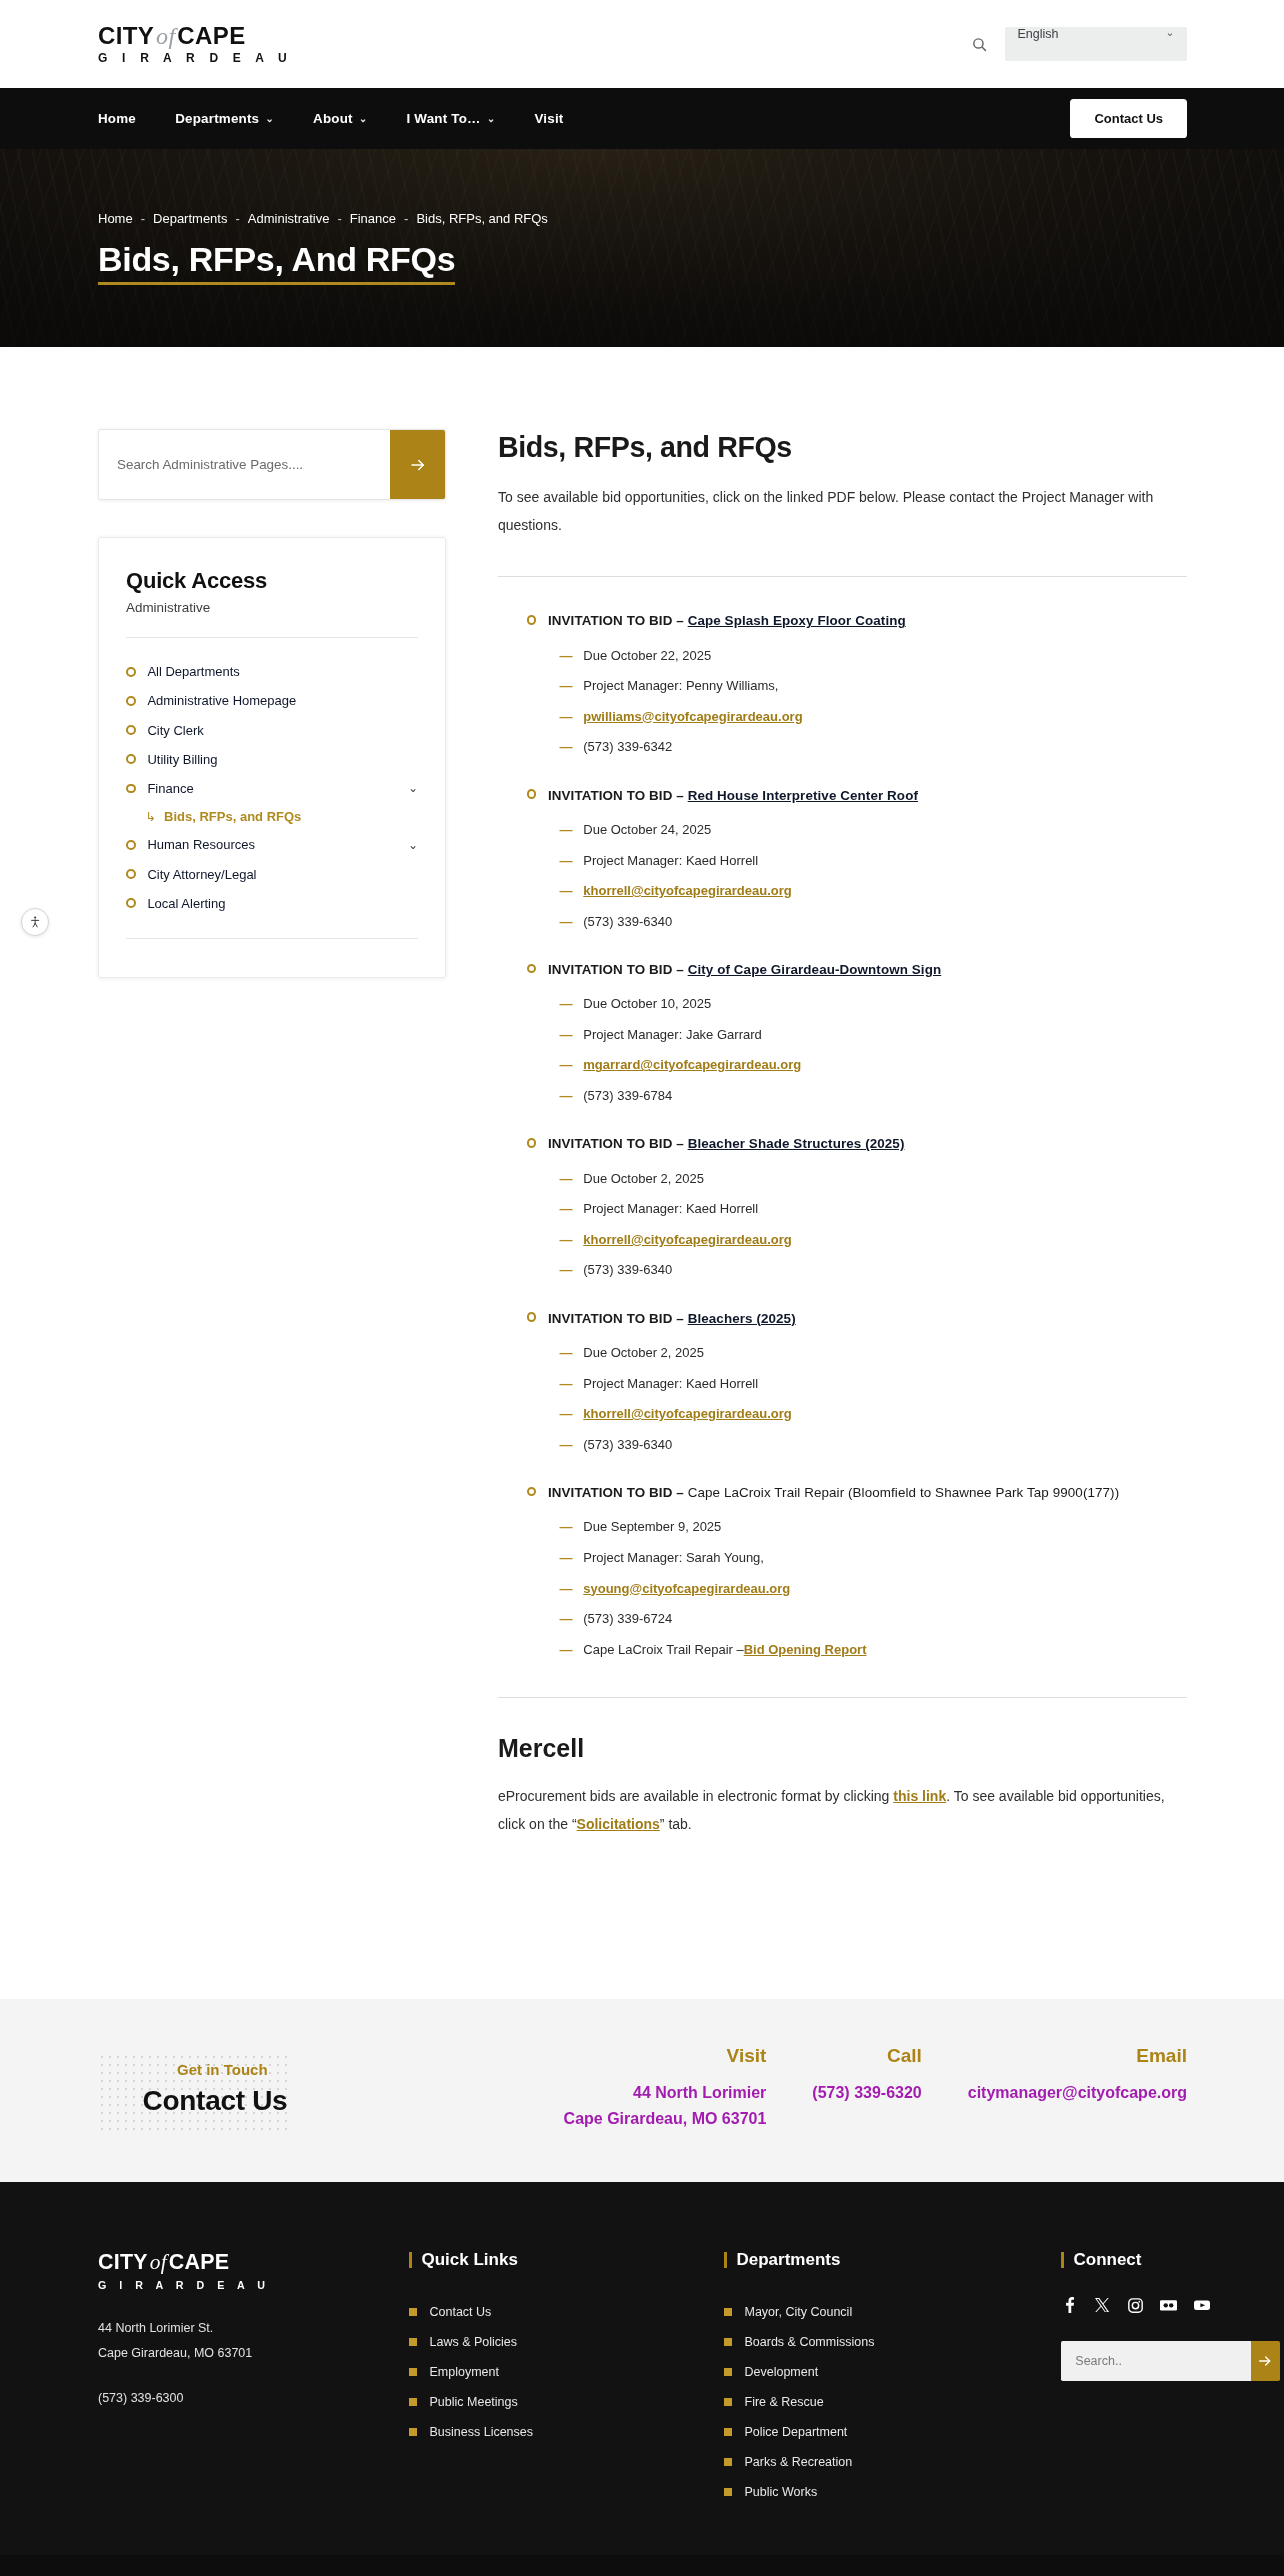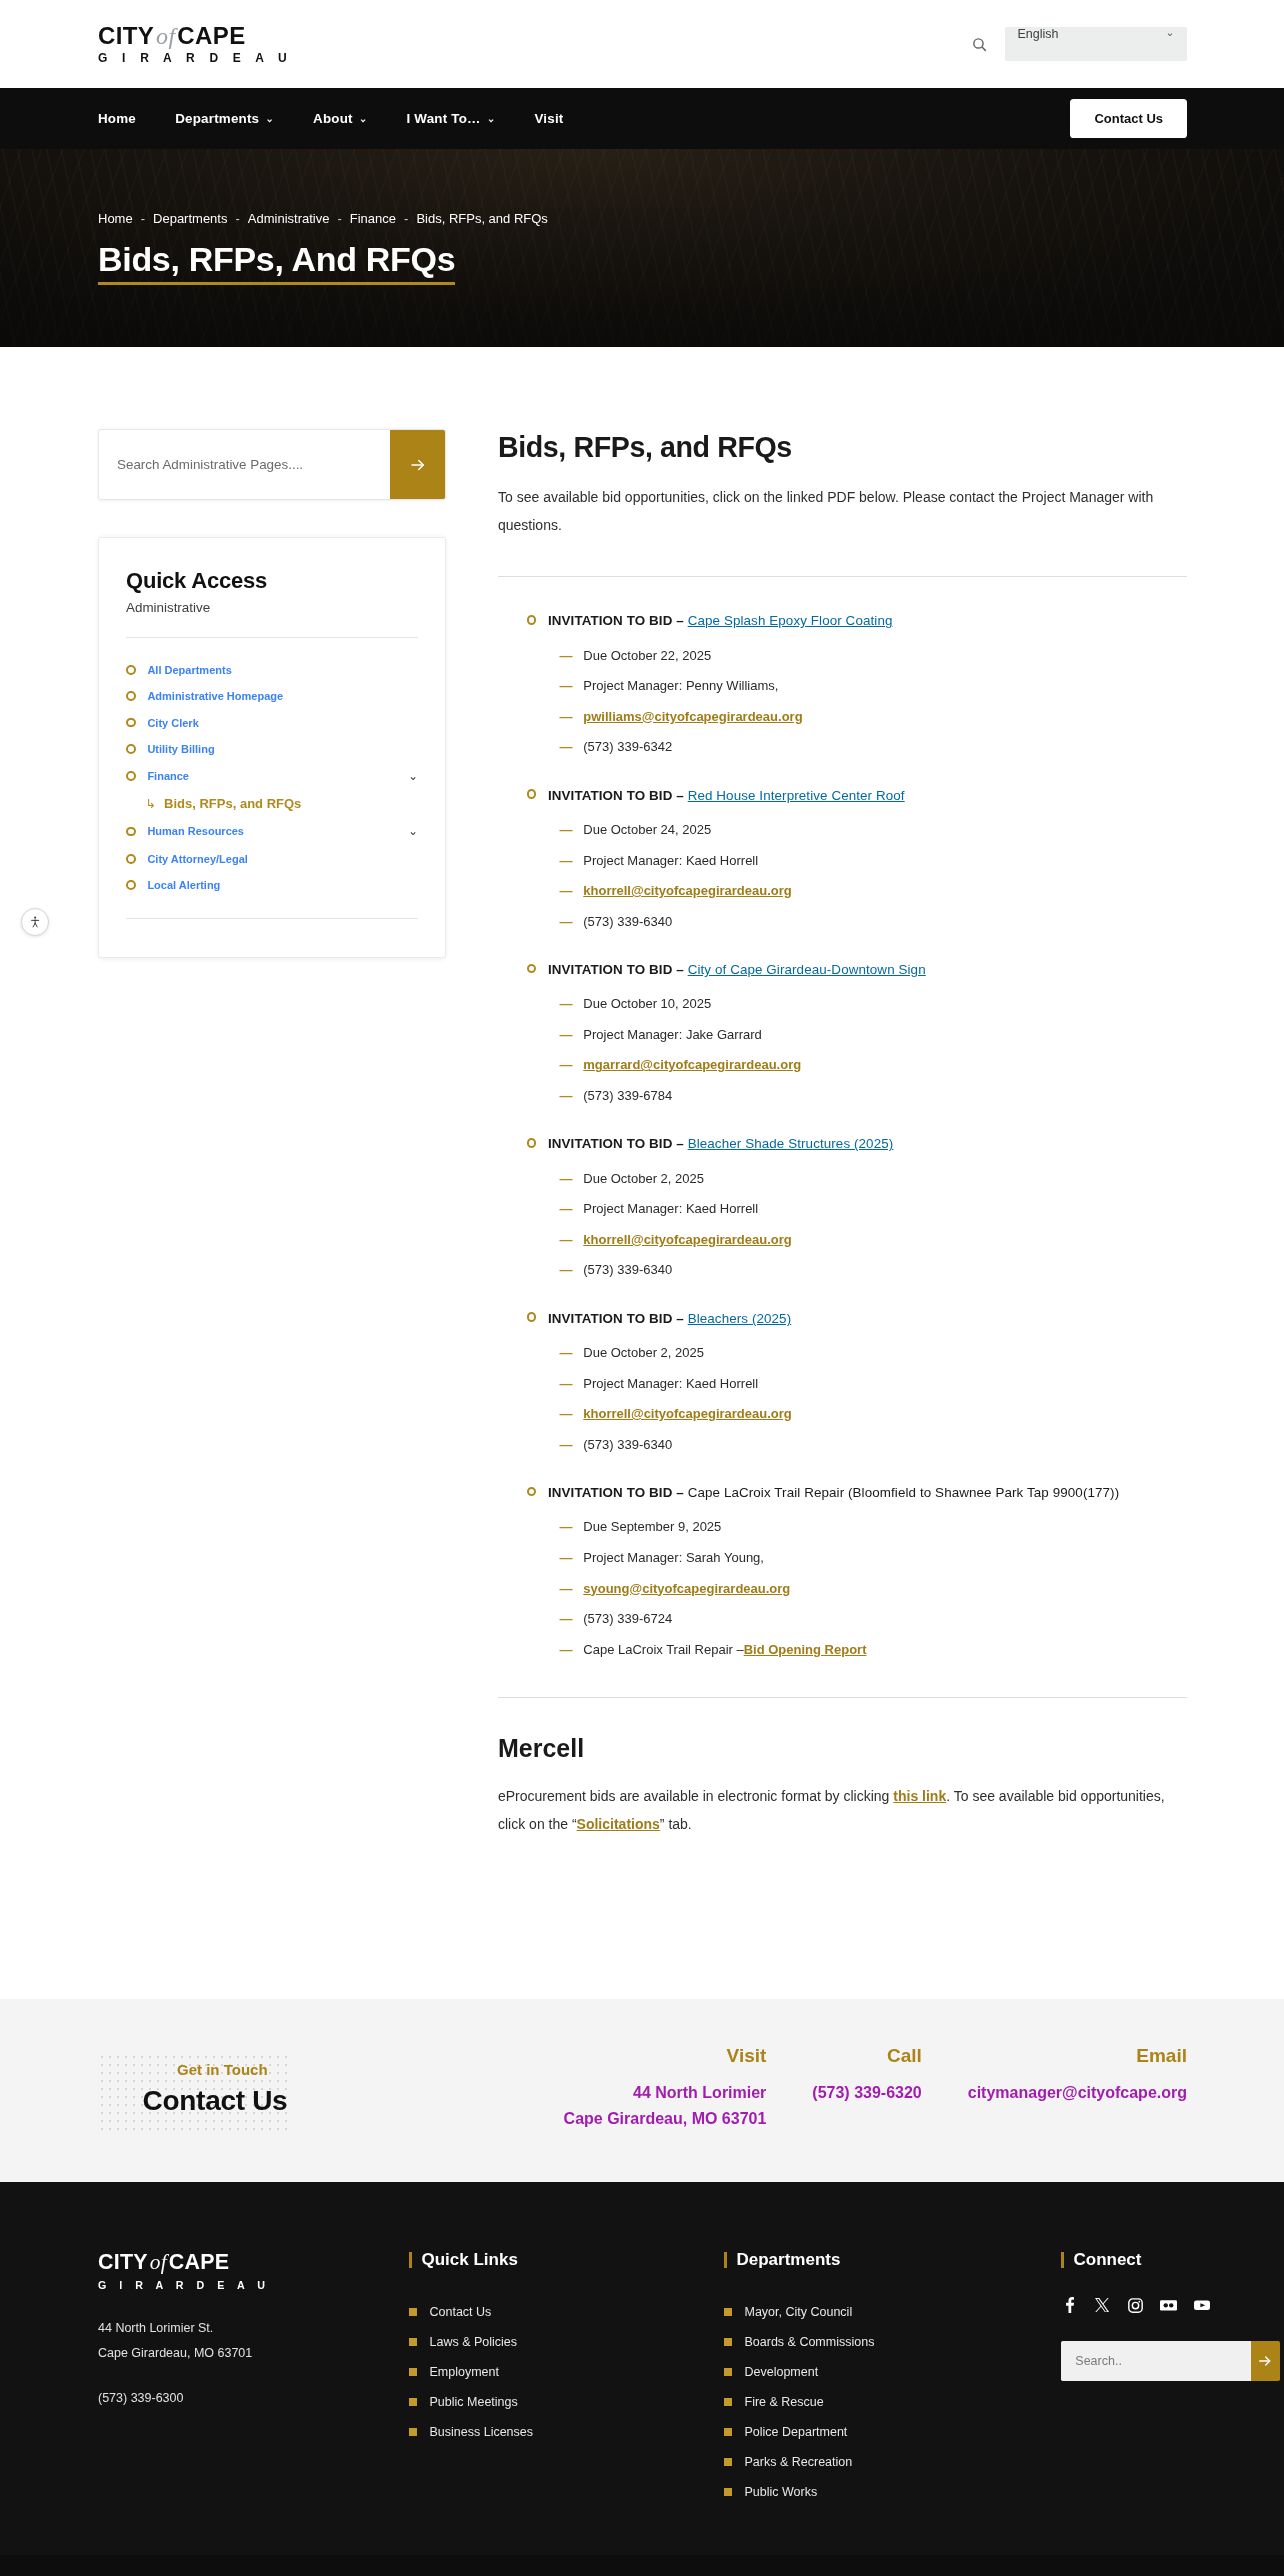--- a/index.html
+++ b/index.html
@@ -222,21 +222,21 @@
     padding: 7.1px 0;
     cursor: pointer;
   }
   .qa-bullet {
     width: 9.8px; height: 9.8px;
     border: 2.7px solid #b08a1e;
     border-radius: 50%;
     margin-right: 11.6px;
     flex: none;
   }
-  .qa-label { font-size: 11px; font-weight: 700; color: #3b82f6; }
+  .qa-label { font-size: 13px; font-weight: 400; color: #0f172a; }
   .qa-chevron { margin-left: auto; color: #2b2b2b; font-size: 11.6px; }
   .qa-sub-item {
     display: flex;
     align-items: center;
     padding: 6.2px 0 6.2px 19.6px;
     cursor: pointer;
   }
   .qa-sub-arrow { color: #b08a1e; font-size: 12.5px; margin-right: 8px; }
   .qa-sub-label { font-size: 13px; font-weight: 700; color: #b08a1e; }
   .qa-bottom-rule { height: 0.9px; background: #e4e4e4; margin-top: 19.6px; }
@@ -271,23 +271,23 @@
     width: 9.8px; height: 9.8px;
     border: 2.7px solid #b08a1e;
     border-radius: 50%;
     margin-right: 11.6px;
     margin-top: 3.6px;
     flex: none;
   }
   .bid-head-text { font-weight: 700; letter-spacing: 0.1px; }
   .bid-head-text .plain { font-weight: 400; }
   .bid-link {
-    color: #0369a1;
+    color: #0f172a;
     text-decoration: underline;
-    font-weight: 400;
+    font-weight: 700;
     cursor: pointer;
   }
   .sub-list { list-style: none; margin-top: 9px; padding-left: 33px; }
   .sub-item {
     display: flex;
     align-items: flex-start;
     font-size: 13px;
     color: #2b2b2b;
     padding: 6.2px 0;
     line-height: 1.4;

